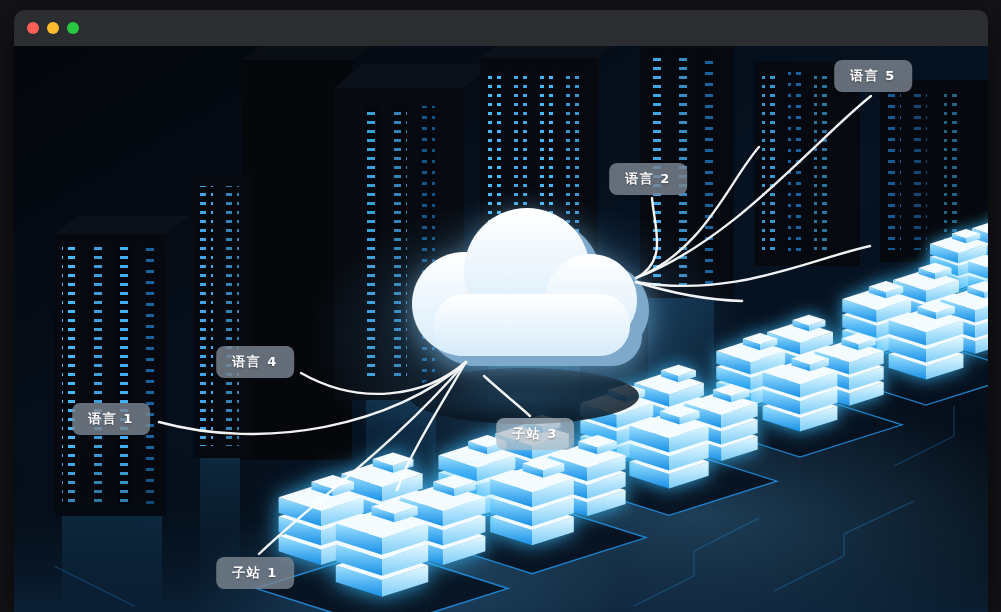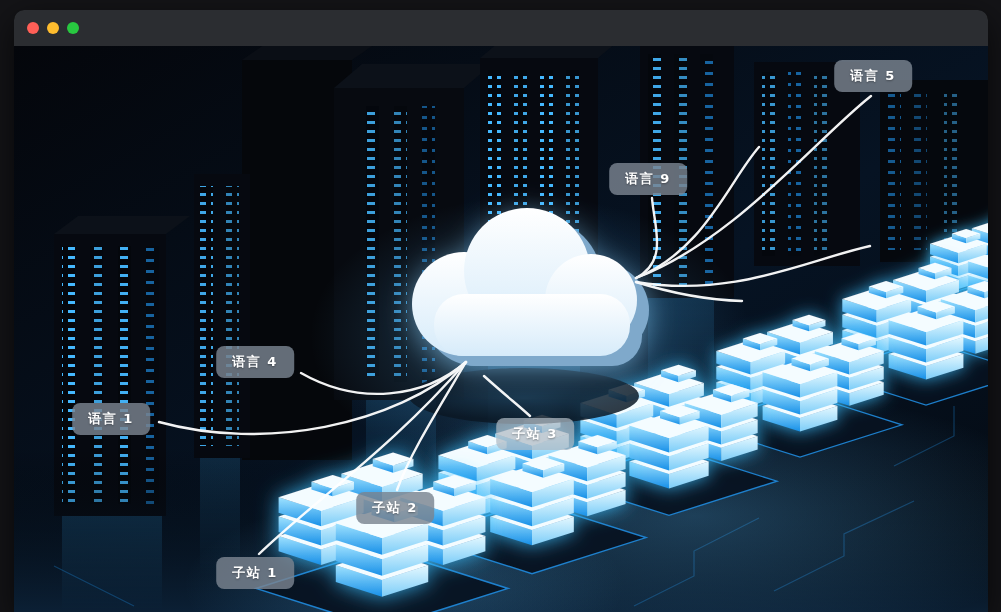--- a/index.html
+++ b/index.html
@@ -214,20 +214,19 @@
         <path d="M622,232 C655,215 640,180 638,152"></path>
         <path d="M622,232 C690,205 715,135 745,101"></path>
         <path d="M622,232 C720,195 800,95 857,50"></path>
         <path d="M622,236 C660,248 695,254 728,255"></path>
         <path d="M622,236 C720,252 790,215 856,200"></path>
       </g>
     </svg>
 
     <div class="badge" style="left:97px;top:373px">语言 1</div>
     <div class="badge" style="left:241px;top:316px">语言 4</div>
-    <div class="badge" style="left:634px;top:133px">语言 9</div>
+    <div class="badge" style="left:634px;top:133px">语言 2</div>
     <div class="badge" style="left:859px;top:30px">语言 5</div>
 
     <div class="badge" style="left:241px;top:527px">子站 1</div>
-    <div class="badge" style="left:381px;top:462px">子站 2</div>
     <div class="badge light" style="left:521px;top:388px">子站 3</div>
   </div>
 </div>
 
 </body></html>

